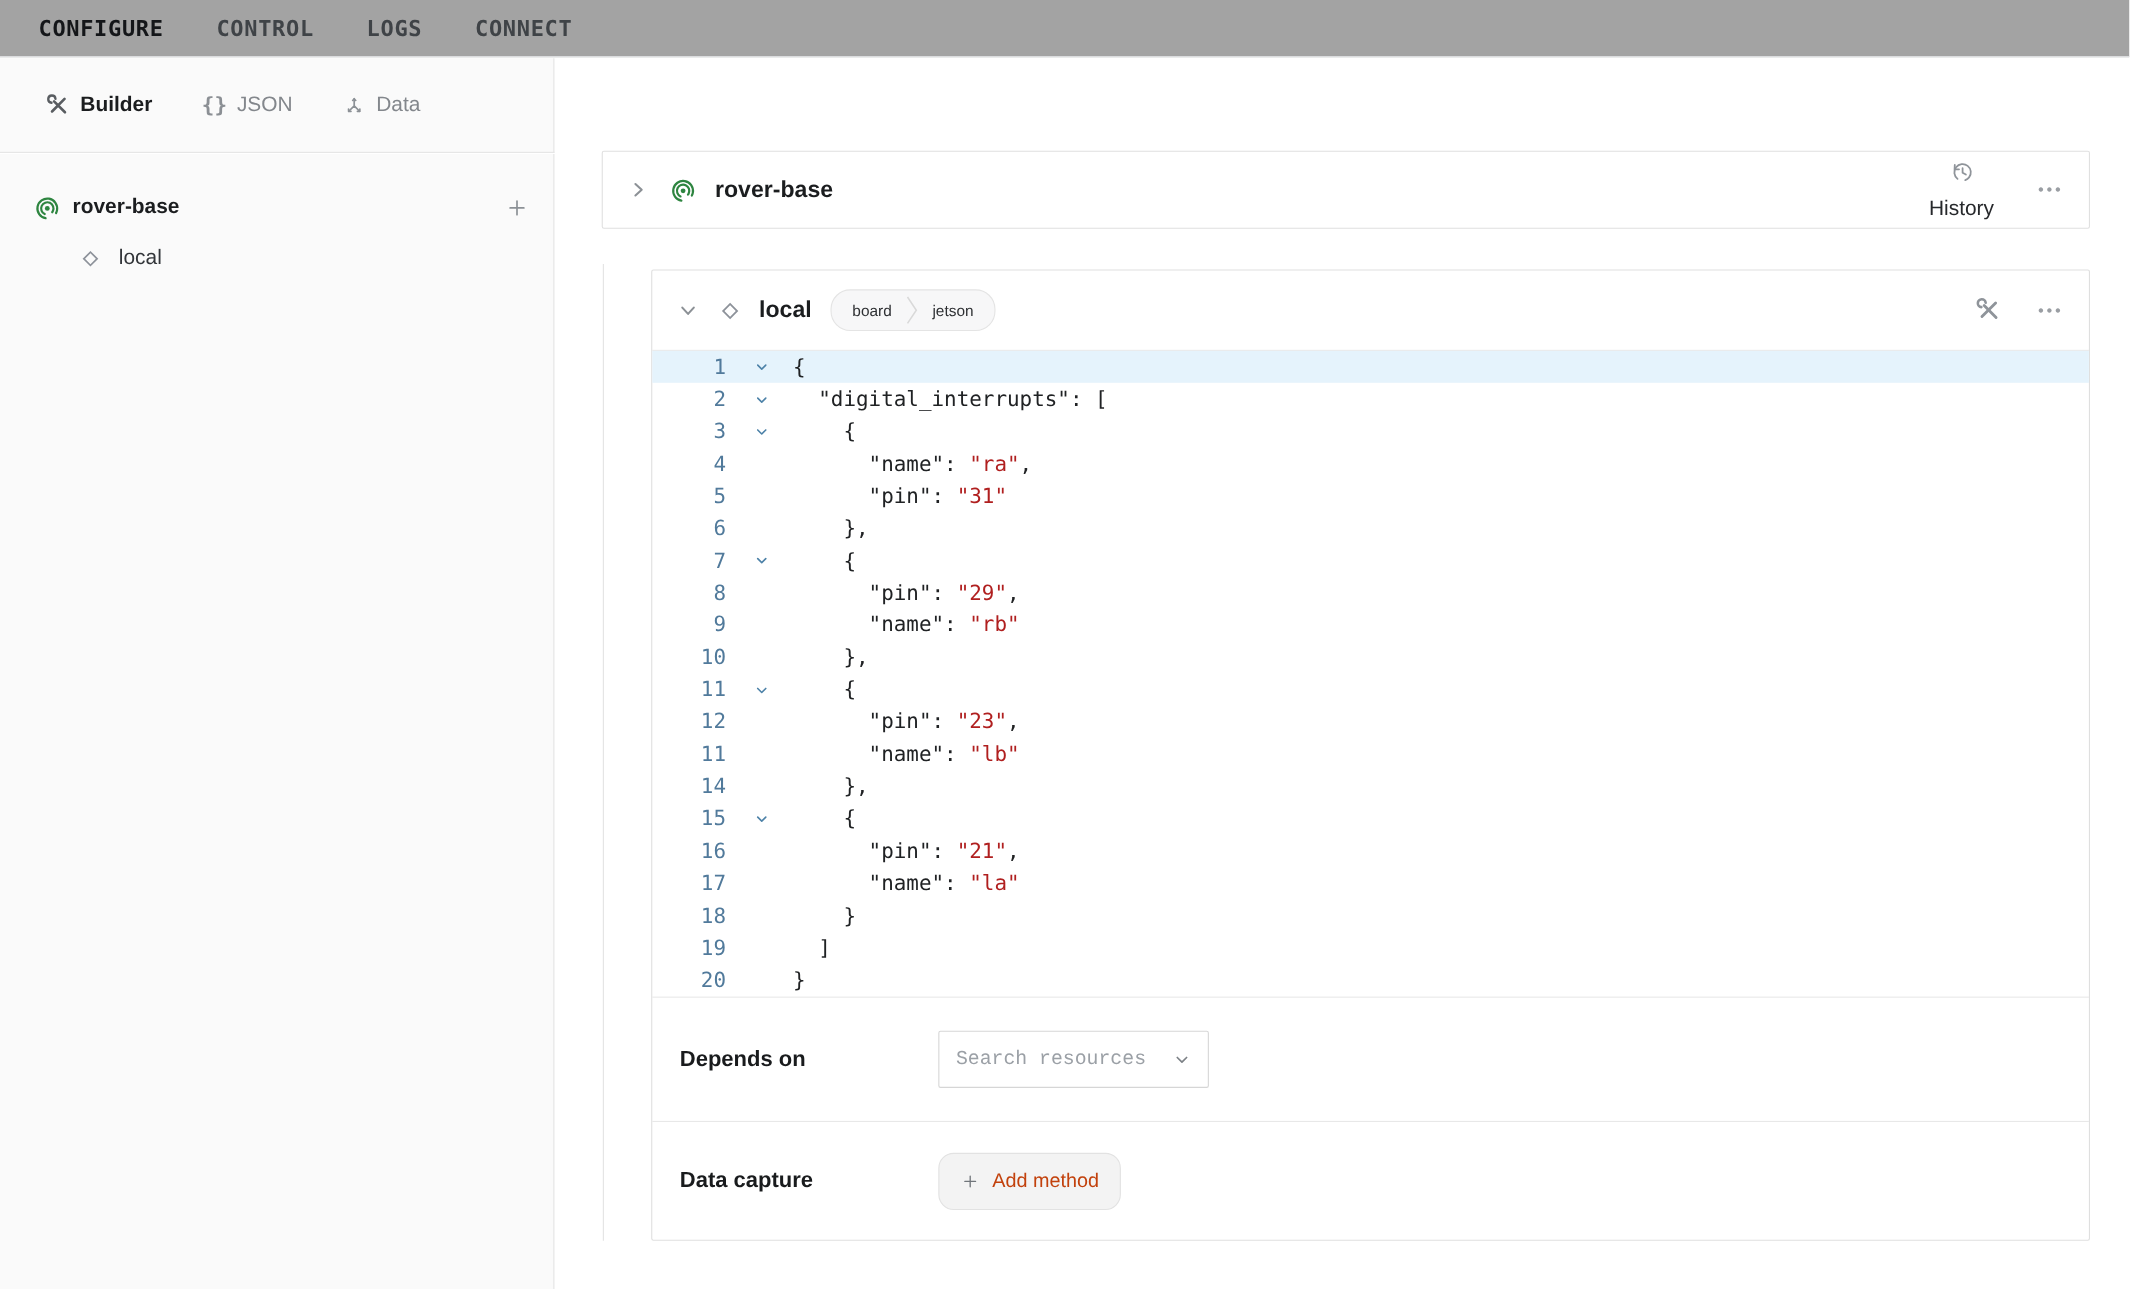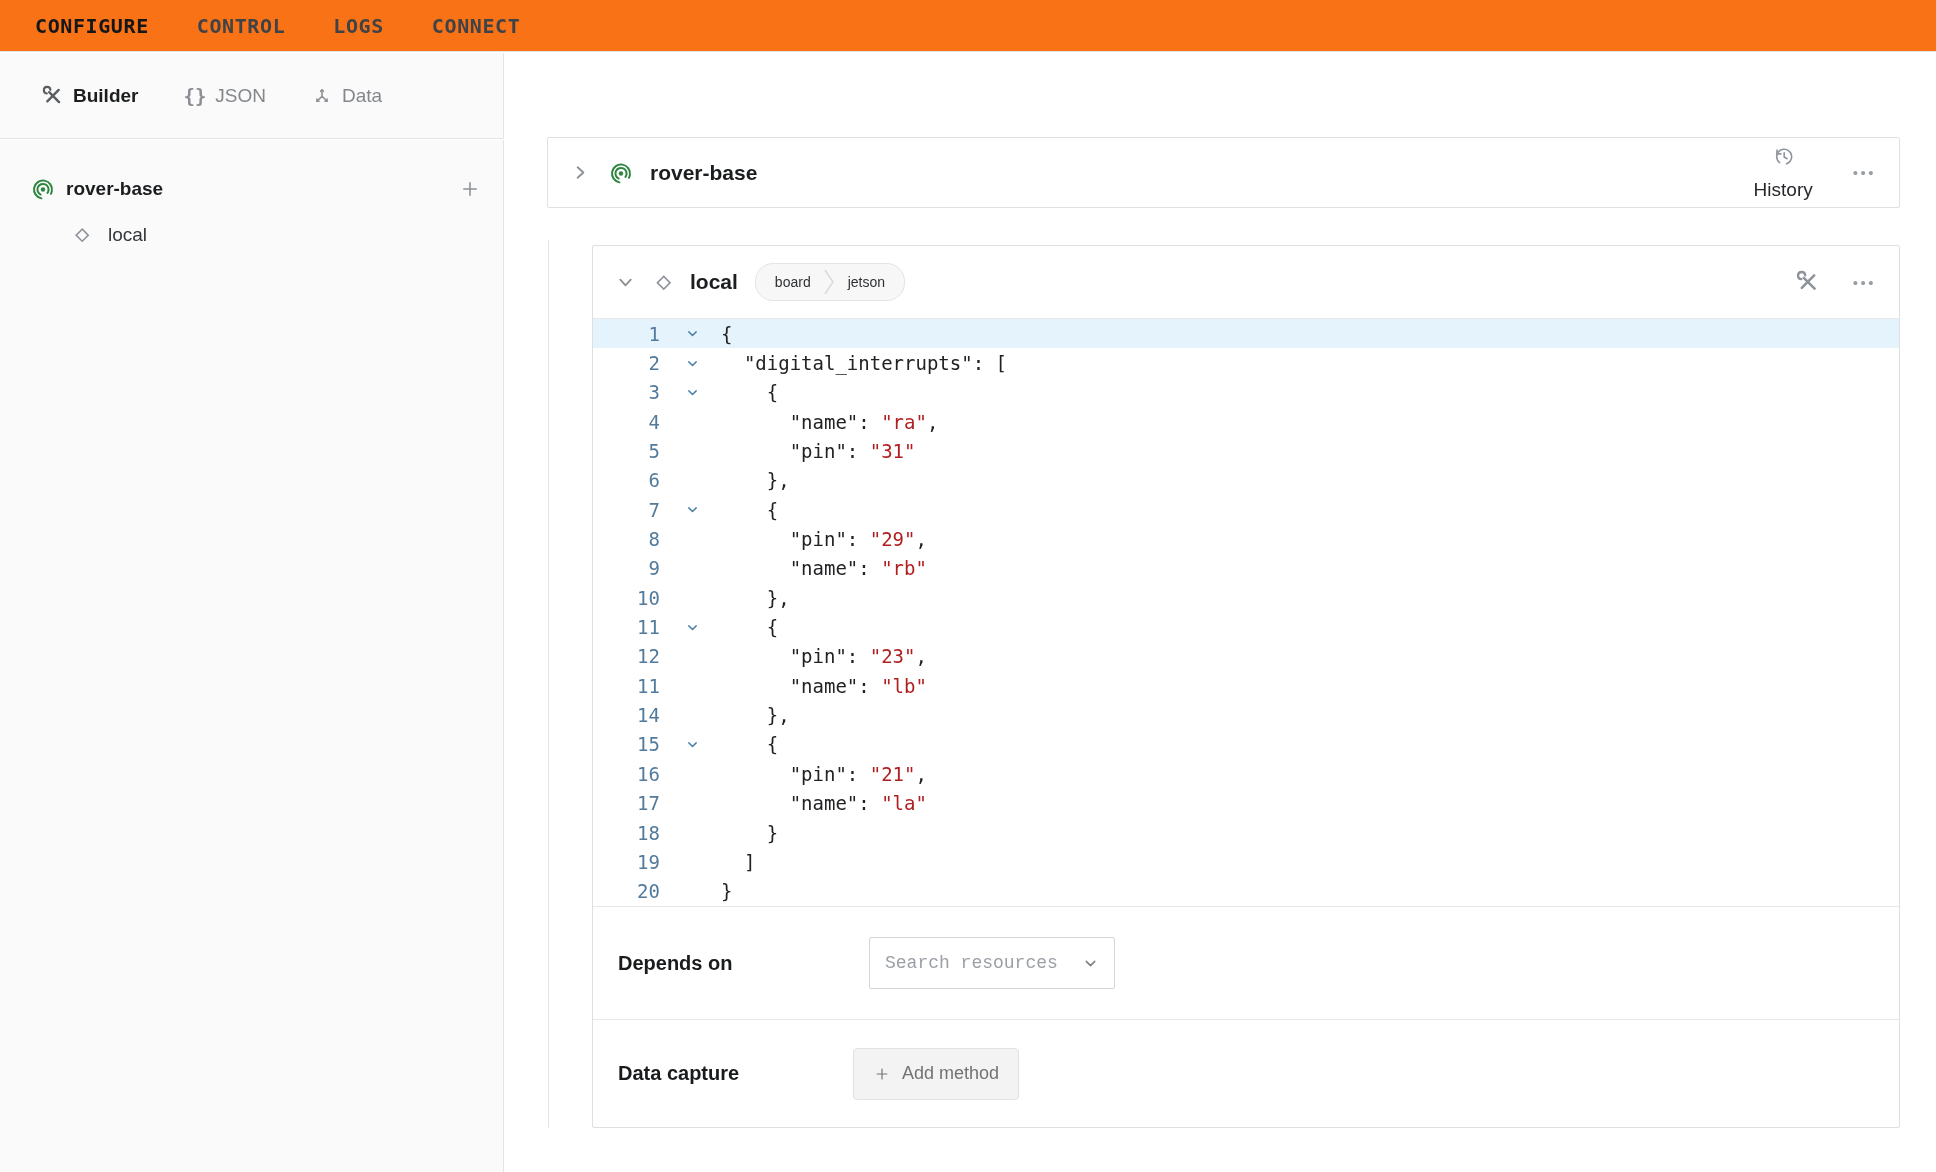--- a/index.html
+++ b/index.html
@@ -2,21 +2,21 @@
 <html><head>
 <meta charset="utf-8">
 <style>
   html,body{margin:0;padding:0;background:#ffffff;}
   .screen{position:relative;width:1936px;height:1172px;overflow:hidden;background:#ffffff;
           font-family:"Liberation Sans",sans-serif;color:#1c1e21;
           --green:#2e8540;--string-red:#b01f1f;--ln-blue:#517a9b;--hl-blue:#e5f3fc;}
   svg{display:block;}
 
   
-  .topnav{position:absolute;left:0;top:0;width:1936px;height:52px;background:#f97316;
+  .topnav{position:absolute;left:0;top:0;width:1936px;height:52px;background:#a3a3a3;
           border-bottom:1px solid #e2e3e5;display:flex;align-items:center;
           padding-left:35px;gap:48px;box-sizing:border-box;
           font-family:"DejaVu Sans Mono",monospace;font-size:20px;letter-spacing:.6px;}
   .nav-tab{color:#3f4347;cursor:pointer;font-weight:bold;}
   .nav-tab.active{color:#141619;font-weight:bold;}
 
   
   .subnav{position:absolute;left:0;top:53px;width:504px;height:86px;background:#fafafa;
           border-right:1px solid #e4e4e4;border-bottom:1px solid #e4e4e4;box-sizing:border-box;
           display:flex;align-items:center;padding-left:42px;gap:45px;}
@@ -65,29 +65,29 @@
   .cl{display:flex;align-items:center;height:29.35px;}
   .cl.hl{background:var(--hl-blue);}
   .ln{flex:none;width:76px;box-sizing:border-box;padding-right:9px;text-align:right;color:var(--ln-blue);}
   .fold{flex:none;width:46px;display:flex;align-items:center;justify-content:center;cursor:pointer;}
   .code{white-space:pre;color:#202224;margin-left:6px;}
   .code .str{color:var(--string-red);}
 
   
   .section{border-top:1px solid #e8e8e8;box-sizing:border-box;display:flex;align-items:center;
            padding:0 23px 0 25px;}
-  .section-a{height:113px;flex:none;gap:16px;}
+  .section-a{height:113px;flex:none;}
   .section-b{flex:1;}
   .sec-label{width:235px;flex:none;font-size:20px;font-weight:bold;color:#191b1d;}
   .select{width:246px;height:52px;border:1px solid #d6d6d6;border-radius:2px;background:#fff;
           box-sizing:border-box;display:flex;align-items:center;justify-content:space-between;
           padding:0 15px;cursor:pointer;font-family:Liberation Mono, monospace;}
   .select .ph{font-size:18px;color:#9ba0a6;}
-  .add-btn{height:52px;border:1px solid #e2e2e2;border-radius:4px;background:#f3f3f3;
-           display:flex;align-items:center;gap:11px;padding:0 19px;font-size:18px;color:#737373;
+  .add-btn{height:52px;border:1px solid #e2e2e2;border-radius:14px;background:#f3f3f3;
+           display:flex;align-items:center;gap:11px;padding:0 19px;font-size:18px;color:#c2410c;
            font-family:"Liberation Sans",sans-serif;cursor:pointer;}
   .add-btn .plus{color:#70757a;}
 </style>
 </head>
 <body>
 
 <div class="screen" style="--green: #2e8540; --string-red: #b01f1f; --ln-blue: #517a9b; --hl-blue: #e5f3fc;">
 
   <div class="topnav">
     <div class="nav-tab active">CONFIGURE</div>

